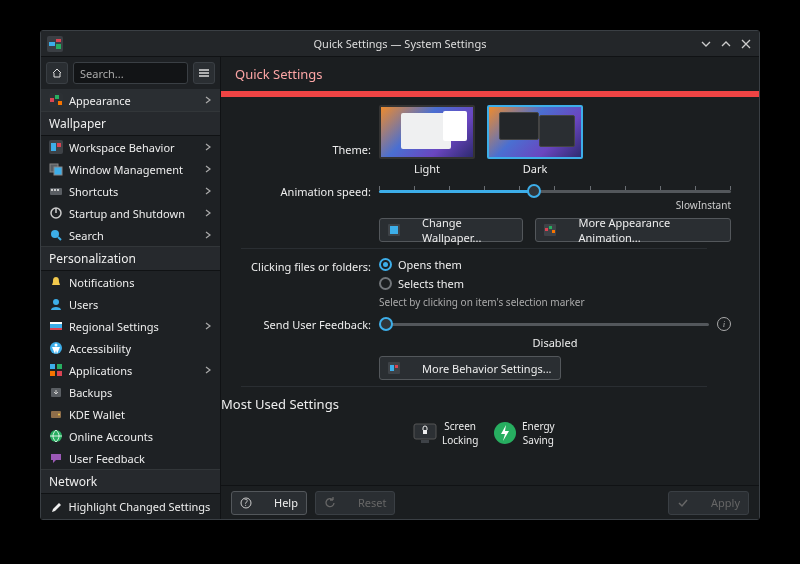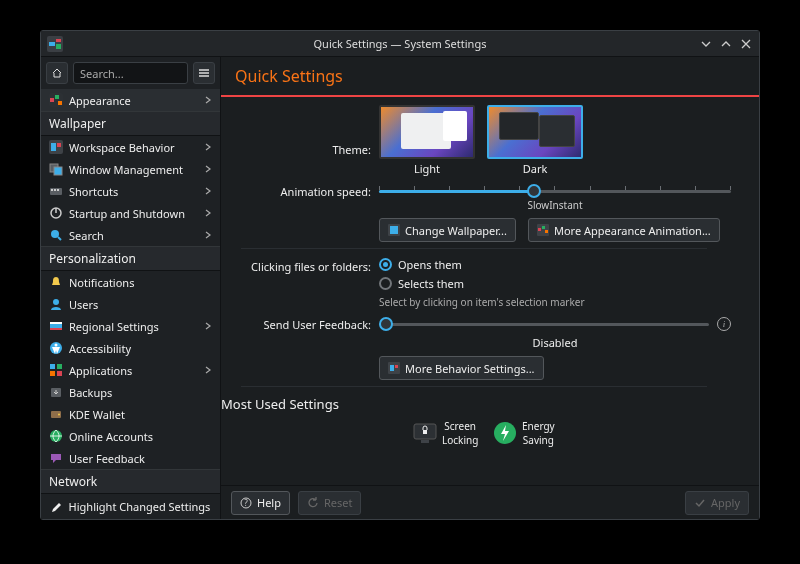--- a/index.html
+++ b/index.html
@@ -18,42 +18,42 @@
   .search { flex: 1; height: 22px; background: #121416; border: 1px solid #3a3f44; border-radius: 3px; color: #aaa; padding: 6px 6px; font-size: 11px; display: flex; align-items: center; }
   .ham-btn { width: 22px; height: 22px; border: 1px solid #3a3f44; border-radius: 3px; display: flex; align-items: center; justify-content: center; background: #2a2e32; }
   .sb-list { flex: 1; overflow: hidden; }
   .sb-cat { padding: 3px 8px; font-size: 12px; background: #26292d; border-top: 1px solid #323639; border-bottom: 1px solid #101214; color: #eee; }
   .sb-item { display: flex; align-items: center; height: 22px; padding: 0 8px; gap: 6px; font-size: 11px; color: #eee; }
   .sb-item.sel { background: #2a2e32; }
   .sb-item .chev { margin-left: auto; }
   .sb-item .ic { width: 14px; height: 14px; display: flex; align-items: center; justify-content: center; }
   .sb-footer { border-top: 1px solid #101214; padding: 5px; display: flex; align-items: center; justify-content: center; gap: 6px; font-size: 11px; }
   .content { flex: 1; display: flex; flex-direction: column; background: #1b1e20; }
-  .content-head { padding: 8px 14px; font-size: 16px; color: #f97316; border-bottom: 2px solid #ef4444; }
+  .content-head { padding: 8px 14px; font-size: 13px; color: #fca5a5; border-bottom: 6px solid #ef4444; }
   .content-body { flex: 1; padding: 8px 28px 0 0; overflow: hidden; }
   .form-row { display: flex; align-items: flex-start; margin-bottom: 6px; }
   .form-label { width: 158px; text-align: right; padding-right: 8px; font-size: 11px; color: #eee; padding-top: 2px; }
   .form-control { flex: 1; display: flex; align-items: center; gap: 12px; }
   .theme-thumb { width: 96px; display: flex; flex-direction: column; align-items: center; gap: 2px; }
   .thumb-img { width: 96px; height: 54px; border: 2px solid transparent; background: #333; border-radius: 2px; position: relative; overflow: hidden; }
   .thumb-img.sel { border-color: #3daee9; }
   .thumb-img .wp { position:absolute; inset:0; background: linear-gradient(135deg,#ee8b2d 0%, #4a6fd1 40%,#6a46c0 70%, #2e2a70 100%); }
   .thumb-img.light .panel { position:absolute; left:20px; top:6px; width:50px; height:36px; background:#eff0f1; border-radius:2px; }
   .thumb-img.light .panel2 { position:absolute; right:6px; top:4px; width:24px; height:30px; background:#fff; border-radius:2px; }
   .thumb-img.dark .panel { position:absolute; left:10px; top:5px; width:40px; height:28px; background:#232629; border:1px solid #444; border-radius:2px; }
   .thumb-img.dark .panel2 { position:absolute; right:6px; top:8px; width:36px; height:32px; background:#2a2e32; border:1px solid #444; border-radius:2px; }
   .thumb-label { font-size: 11px; }
   .slider { flex: 1; position: relative; height: 18px; }
   .slider .track { position: absolute; top: 8px; left: 0; right: 0; height: 3px; background: #53575b; border-radius: 2px; }
   .slider .fill { position: absolute; top: 8px; left: 0; height: 3px; background: #3daee9; border-radius: 2px; }
   .slider .ticks { position:absolute; top:4px; left:0; right:0; height:10px; display:flex; justify-content:space-between;}
   .slider .tick { width:1px; height:4px; background:#6a6e73; }
   .slider .handle { position: absolute; top: 2px; width: 14px; height: 14px; border-radius: 7px; background: #303438; border: 2px solid #3daee9; transform: translateX(-50%); }
-  .slider-labels { display: flex; justify-content: center; font-size: 10px; color: #ccc; margin-top: -2px; }
-  .btn { height: 24px; padding: 0 8px; background: #2a2e32; border: 1px solid #53575b; border-radius: 3px; font-size: 11px; color: #eee; display: inline-flex; align-items: center; gap: 5px; }
+  .slider-labels { display: flex; justify-content: flex-end; font-size: 10px; color: #ccc; margin-top: -2px; }
+  .btn { height: 24px; padding: 0 8px; background: #2a2e32; border: 1px solid #53575b; border-radius: 3px; font-size: 11px; color: #eee; display: inline-flex; align-items: center; gap: 22px; }
   .btn.disabled { color: #666; border-color: #3a3f44; }
   .radio { width: 13px; height: 13px; border-radius: 50%; border: 2px solid #72767a; display: inline-flex; align-items: center; justify-content: center; flex-shrink: 0; }
   .radio.sel { border-color: #3daee9; }
   .radio.sel::after { content: ''; width: 5px; height: 5px; border-radius: 50%; background: #3daee9; }
   .radio-row { display: flex; align-items: center; gap: 6px; font-size: 11px; margin-bottom: 4px; }
   .hint { font-size: 10px; color: #aaa; margin-top: 2px; }
   .most-used-title { font-size: 13px; margin: 8px 0 6px; color: #eee; }
   .most-used { display: flex; justify-content: center; gap: 30px; }
   .mu-item { display: flex; align-items: center; gap: 3px; font-size: 10px; text-align: center; width: 50px; }
   .mu-icon { width: 28px; height: 28px; display:flex; align-items:center; justify-content:center; }

